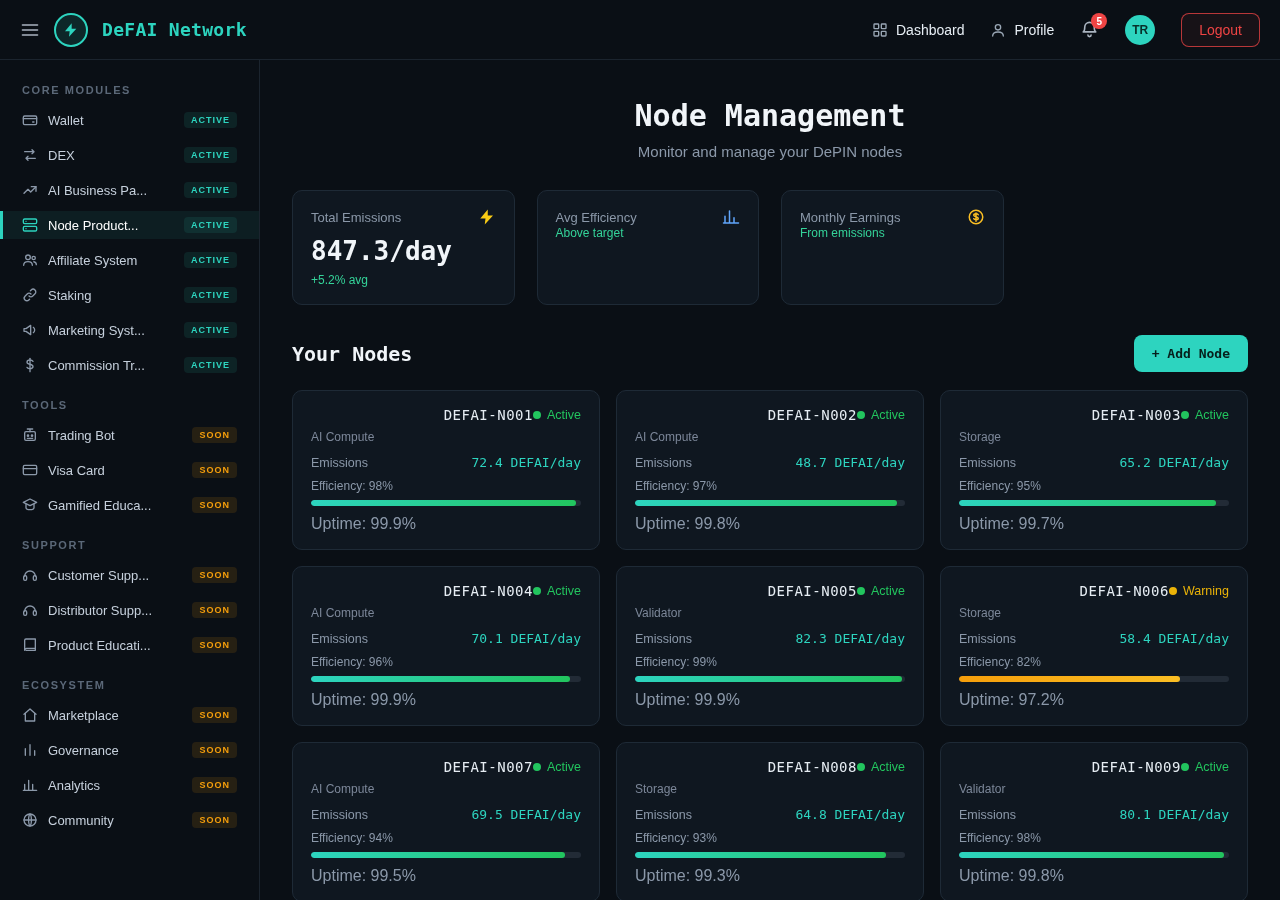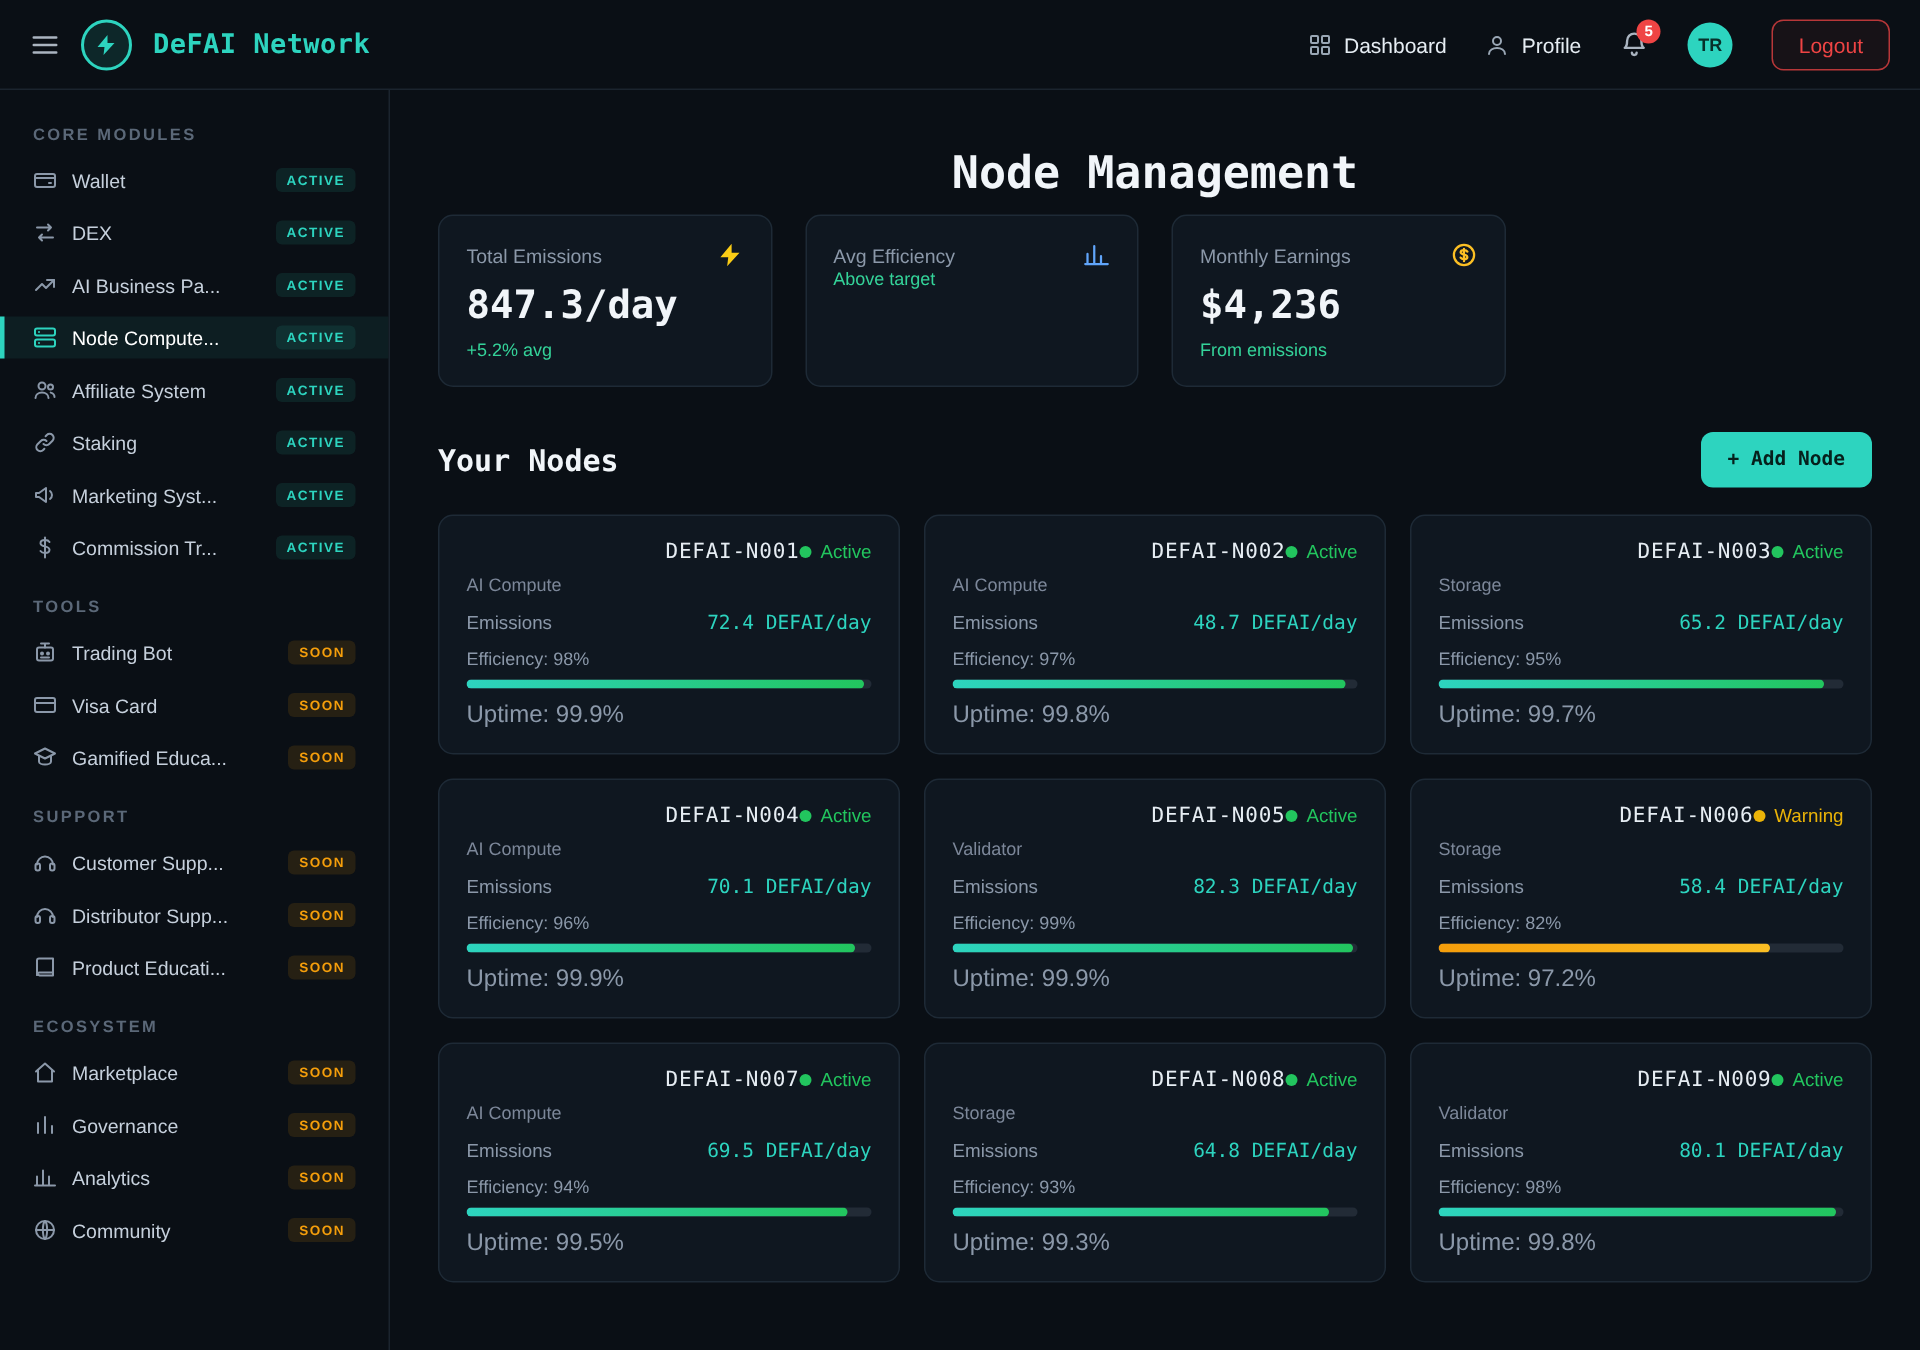--- a/index.html
+++ b/index.html
@@ -188,21 +188,21 @@
         <span class="sb-badge b-active">ACTIVE</span>
       </div>
       <div class="sb-item is-active">
         <span class="icn">
           <svg viewBox="0 0 24 24" fill="none" stroke="currentColor" stroke-width="2" stroke-linecap="round" stroke-linejoin="round">
             <rect x="2" y="3" width="20" height="7" rx="2"></rect>
             <rect x="2" y="14" width="20" height="7" rx="2"></rect>
             <path d="M6 6.5h.01M6 17.5h.01"></path>
           </svg>
         </span>
-        <span class="sb-label">Node Compute...</span>
+        <span class="sb-label">Node Product...</span>
         <span class="sb-badge b-active">ACTIVE</span>
       </div>
       <div class="sb-item">
         <span class="icn">
           <svg viewBox="0 0 24 24" fill="none" stroke="currentColor" stroke-width="2" stroke-linecap="round" stroke-linejoin="round">
             <circle cx="9" cy="8" r="3.5"></circle>
             <path d="M2.5 20c0-3.5 3-5.5 6.5-5.5s6.5 2 6.5 5.5"></path>
             <circle cx="17.5" cy="9" r="2.5"></circle>
             <path d="M21.5 19c0-2.3-1.6-3.8-3.8-4.4"></path>
           </svg>
@@ -343,20 +343,21 @@
             <path d="M12 3c2.8 2.6 2.8 15.4 0 18-2.8-2.6-2.8-15.4 0-18z"></path>
           </svg>
         </span>
         <span class="sb-label">Community</span>
         <span class="sb-badge b-soon">SOON</span>
       </div>
     </aside>
 
   <main>
     <h1 class="page-title">Node Management</h1>
+    <p class="page-sub">Monitor and manage your DePIN nodes</p>
 
     <div class="stats" id="stats">
         <div class="stat-card">
           <div class="stat-top">
             <span class="stat-label">Total Emissions</span>
             <span class="icn" style="color: rgb(250, 204, 21);">
               <svg viewBox="0 0 24 24" fill="currentColor">
                 <path d="M13 2 3 14h7l-1 8 11-12h-7l0-8z"></path>
               </svg>
             </span>
@@ -378,21 +379,20 @@
         <div class="stat-card">
           <div class="stat-top">
             <span class="stat-label">Monthly Earnings</span>
             <span class="icn" style="color: rgb(251, 191, 36);">
               <svg viewBox="0 0 24 24" fill="none" stroke="currentColor" stroke-width="2" stroke-linecap="round" stroke-linejoin="round">
                 <circle cx="12" cy="12" r="9"></circle>
                 <path d="M12 6.5v11M15 9c-.5-.9-1.7-1.4-3-1.4-1.8 0-3 .8-3 2 0 2.7 6 1.4 6 4.1 0 1.2-1.2 2-3 2-1.3 0-2.5-.5-3-1.4"></path>
               </svg>
             </span>
           </div>
-          <div class="stat-value mono">$4,236</div>
           <div class="stat-sub">From emissions</div>
         </div>
       </div>
 
     <div class="nodes-head">
       <h2 class="nodes-title">Your Nodes</h2>
       <button class="add-node">+ Add Node</button>
     </div>
 
     <div class="node-grid" id="nodes">

